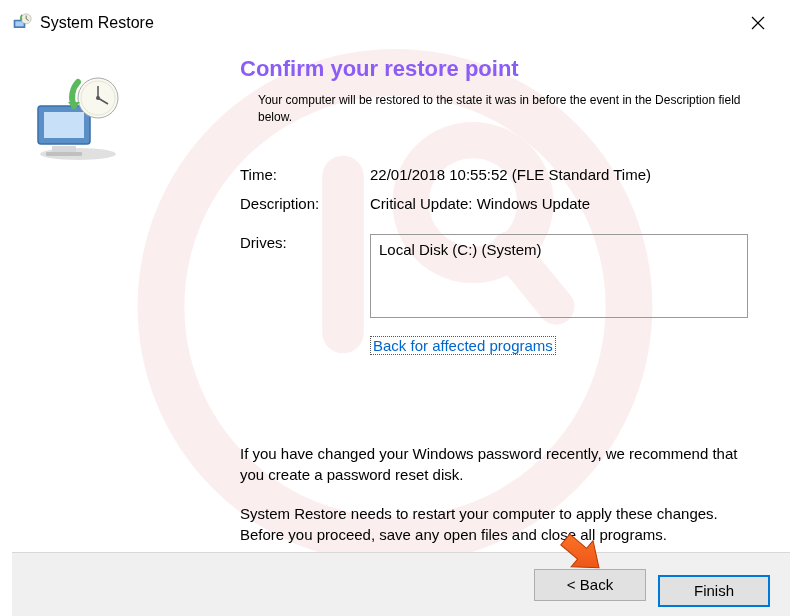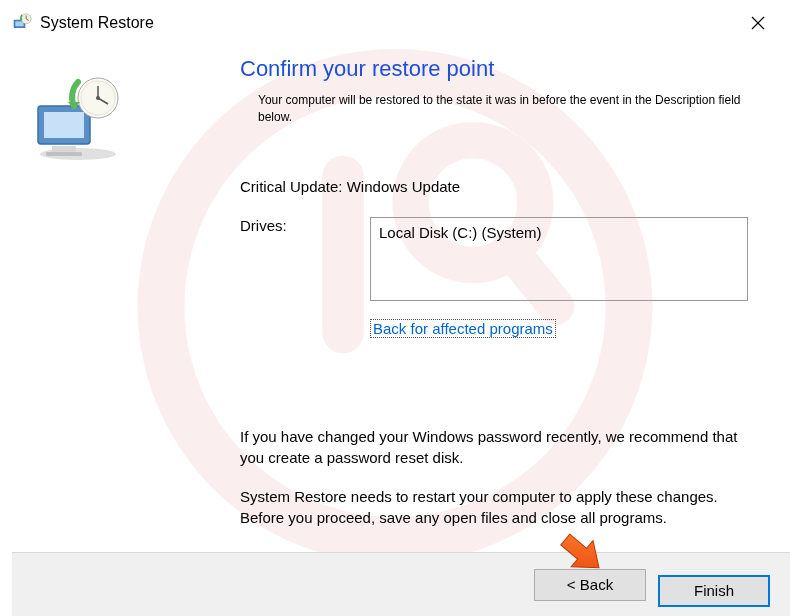--- a/index.html
+++ b/index.html
@@ -69,22 +69,22 @@
     }
     .restore-illustration {
       margin-top: 10px;
     }
     .main {
       flex: 1;
       padding: 10px 40px 0 0;
     }
     .heading {
       font-size: 22px;
-      font-weight: 400;
-      color: #1d4ed8;
+      font-weight: 700;
+      color: #8b5cf6;
       margin-bottom: 10px;
     }
     .subheading {
       font-size: 12px;
       margin-bottom: 40px;
       line-height: 1.4;
       padding-left: 18px;
     }
     .info-row {
       display: flex;
@@ -207,23 +207,26 @@
         <path d="M 38 26 L 44 34 L 50 26 Z" fill="#5cb85c"></path>
       </svg>
     </div>
   </div>
 
   <div class="main">
     <h1 class="heading">Confirm your restore point</h1>
     <p class="subheading">Your computer will be restored to the state it was in before the event in the Description field below.</p>
 
     <div class="info-row">
+      <div class="info-label">Time:</div>
+      <div class="info-value">22/01/2018 10:55:52 (FLE Standard Time)</div>
     </div>
 
     <div class="info-row">
+      <div class="info-label">Description:</div>
       <div class="info-value">Critical Update: Windows Update</div>
     </div>
 
     <div class="info-row" style="margin-top:22px;">
       <div class="info-label">Drives:</div>
       <div class="drives-box">
         <div>Local Disk (C:) (System)</div>
       </div>
     </div>
 

